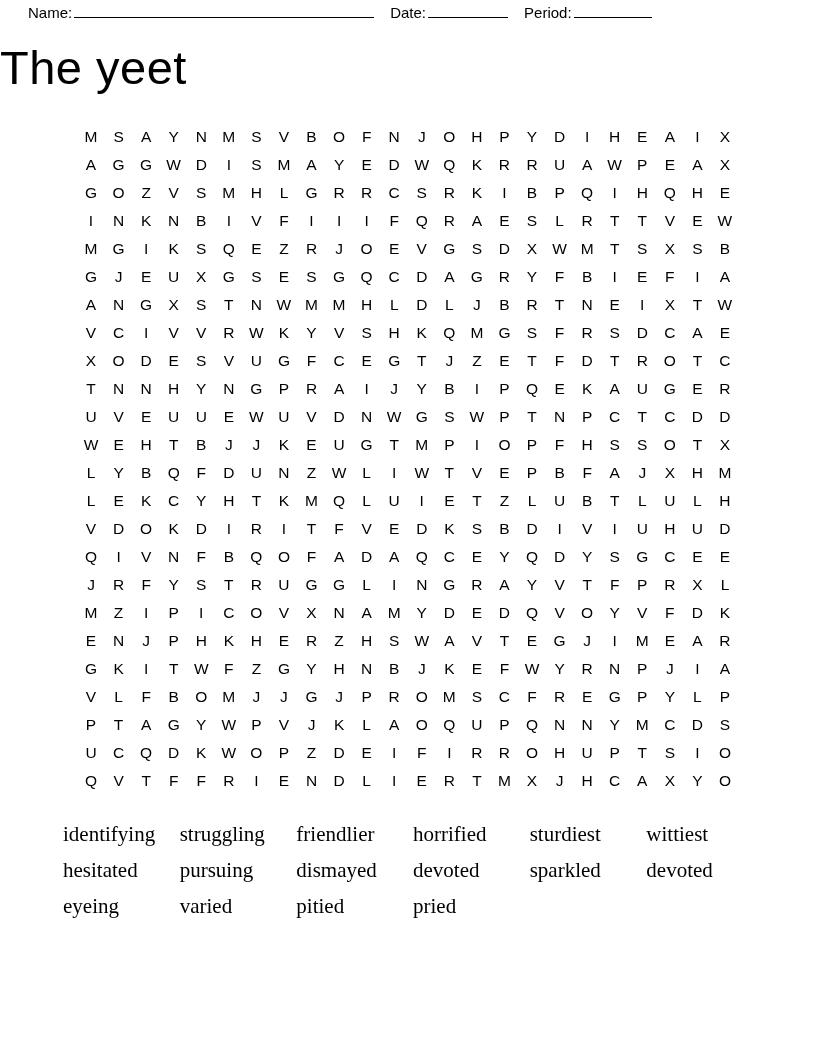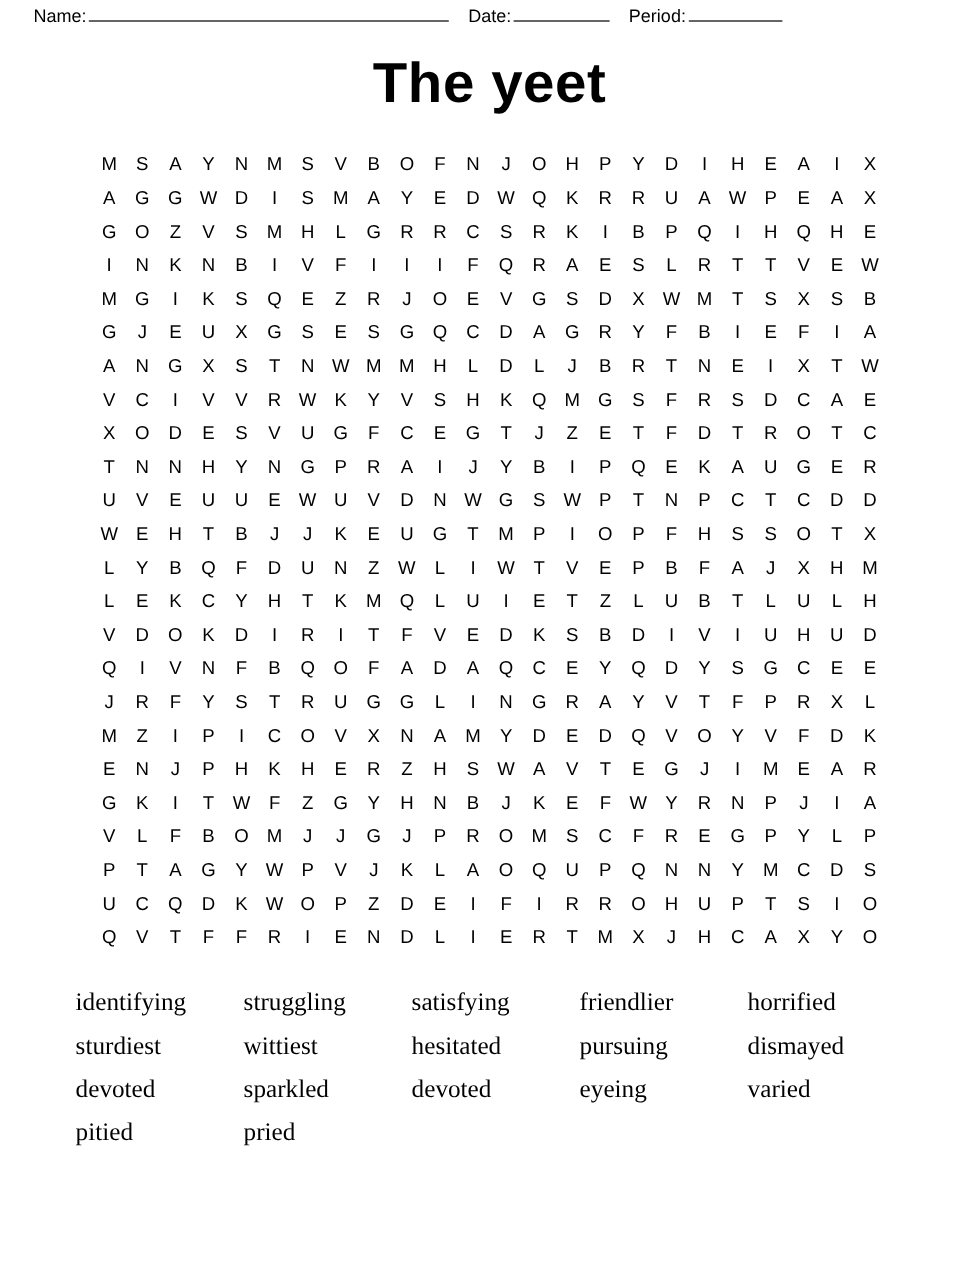--- a/index.html
+++ b/index.html
@@ -33,23 +33,23 @@
     height: 13px;
     margin: 0 2px;
   }
   .rule-name  { width: 300px; }
   .rule-date  { width: 80px; }
   .rule-period{ width: 78px; }
   .hdr-spacer { flex: 0 0 14px; }
 
   
   .title {
-    text-align: center;
+    text-align: left;
     font-size: 47px;
-    font-weight: 700;
+    font-weight: 400;
     line-height: 1.05;
     margin: 22px 0 0 0;
     letter-spacing: 0.5px;
   }
 
   
   .grid-wrap {
     margin: 30px auto 0 auto;
     width: 660px;
   }
@@ -65,21 +65,21 @@
     font-size: 15.5px;
     line-height: 1;
     font-family: "Liberation Sans", sans-serif;
   }
 
   
   .word-list {
     margin: 22px auto 0 auto;
     width: 700px;
     display: grid;
-    grid-template-columns: repeat(5, 1fr);
+    grid-template-columns: repeat(6, 1fr);
     row-gap: 0px;
     column-gap: 0px;
     padding-left: 10px;
   }
   .word {
     font-size: 21px;
     line-height: 36px;
     font-family: "Liberation Serif", serif;
     white-space: nowrap;
   }
@@ -723,21 +723,20 @@
       <div class="grid-cell">A</div>
       <div class="grid-cell">X</div>
       <div class="grid-cell">Y</div>
       <div class="grid-cell">O</div>
     </div>
   </div>
 
 <div class="word-list">
     <div class="word">identifying</div>
     <div class="word">struggling</div>
-    <div class="word">satisfying</div>
     <div class="word">friendlier</div>
     <div class="word">horrified</div>
     <div class="word">sturdiest</div>
     <div class="word">wittiest</div>
     <div class="word">hesitated</div>
     <div class="word">pursuing</div>
     <div class="word">dismayed</div>
     <div class="word">devoted</div>
     <div class="word">sparkled</div>
     <div class="word">devoted</div>

